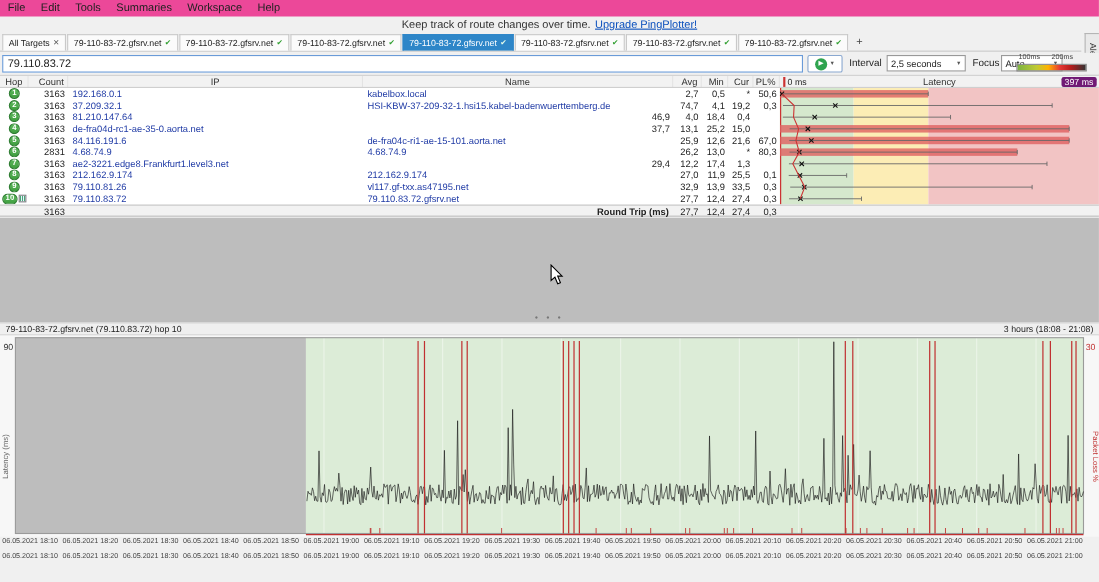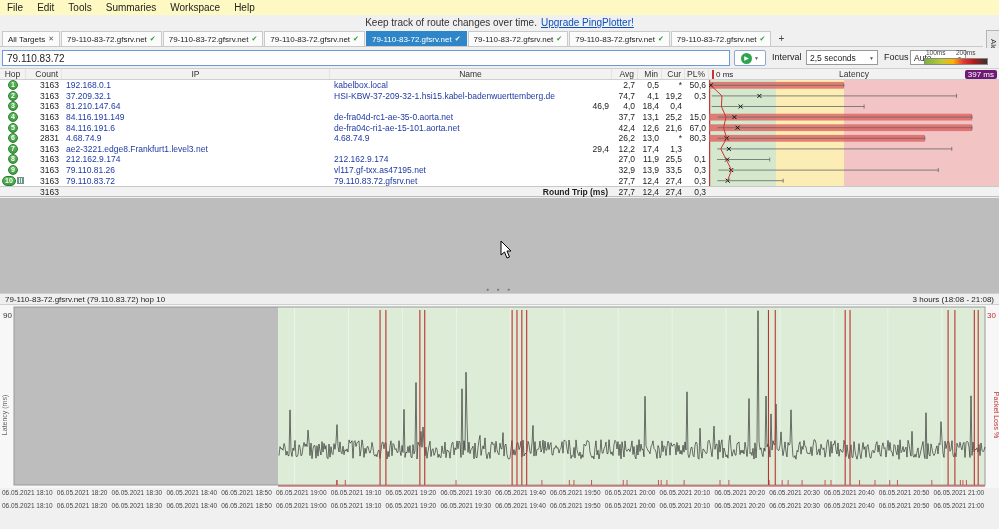--- a/index.html
+++ b/index.html
@@ -1,20 +1,20 @@
 <!DOCTYPE html>
 <html><head>
 <meta charset="utf-8">
 <style>
   *{box-sizing:border-box;margin:0;padding:0}
   html,body{width:999px;height:529px}
   body{font-family:"Liberation Sans",sans-serif;background:#f0f0f0;overflow:hidden;position:relative;color:#222}
   #app{position:absolute;left:0;top:0;width:999px;height:529px}
 
-  .menubar{position:absolute;top:0;left:0;right:0;height:15px;display:flex;align-items:center;font-size:10px;background:#fef9c3}
+  .menubar{position:absolute;top:0;left:0;right:0;height:15px;display:flex;align-items:center;font-size:10px;background:#ec4899}
   .menu-item{padding:0 7px;cursor:default}
 
   .banner{position:absolute;top:15px;left:0;right:0;height:15px;display:flex;justify-content:center;align-items:center;font-size:10px;color:#333}
   .banner a{color:#0b50bd;margin-left:4px;text-decoration:underline;cursor:pointer}
 
   .tabbar{position:absolute;top:30px;left:0;right:16px;height:17px;display:flex;align-items:flex-end;border-bottom:1px solid #c9c9c9;padding-left:2px}
   .tab{height:15px;display:flex;align-items:center;font-size:8px;background:#fbfbfb;border:1px solid #c9c9c9;border-bottom:none;padding:0 5px;margin-right:1px;white-space:nowrap;cursor:default}
   .tab .check{color:#2e9e2e;font-size:7px;margin-left:3px}
   .tab .close{color:#555;font-size:7px;margin-left:3px}
   .tab.selected{background:#2e86c8;color:#fff;border-color:#2e86c8}
@@ -210,35 +210,34 @@
           <div class="c num">46,9</div>
           <div class="c num">4,0</div>
           <div class="c num">18,4</div>
           <div class="c num">0,4</div>
         </div>
         <div class="trow">
           <div class="c hop">
             <span class="badge">4</span>
           </div>
           <div class="c num">3163</div>
-          <div class="c ip">84.116.191.149</div>
           <div class="c ip">de-fra04d-rc1-ae-35-0.aorta.net</div>
           <div class="c num">37,7</div>
           <div class="c num">13,1</div>
           <div class="c num">25,2</div>
           <div class="c num">15,0</div>
         </div>
         <div class="trow">
           <div class="c hop">
             <span class="badge">5</span>
           </div>
           <div class="c num">3163</div>
           <div class="c ip">84.116.191.6</div>
           <div class="c ip">de-fra04c-ri1-ae-15-101.aorta.net</div>
-          <div class="c num">42,4</div>
+          <div class="c num">25,9</div>
           <div class="c num">12,6</div>
           <div class="c num">21,6</div>
           <div class="c num">67,0</div>
         </div>
         <div class="trow">
           <div class="c hop">
             <span class="badge">6</span>
           </div>
           <div class="c num">2831</div>
           <div class="c ip">4.68.74.9</div>

